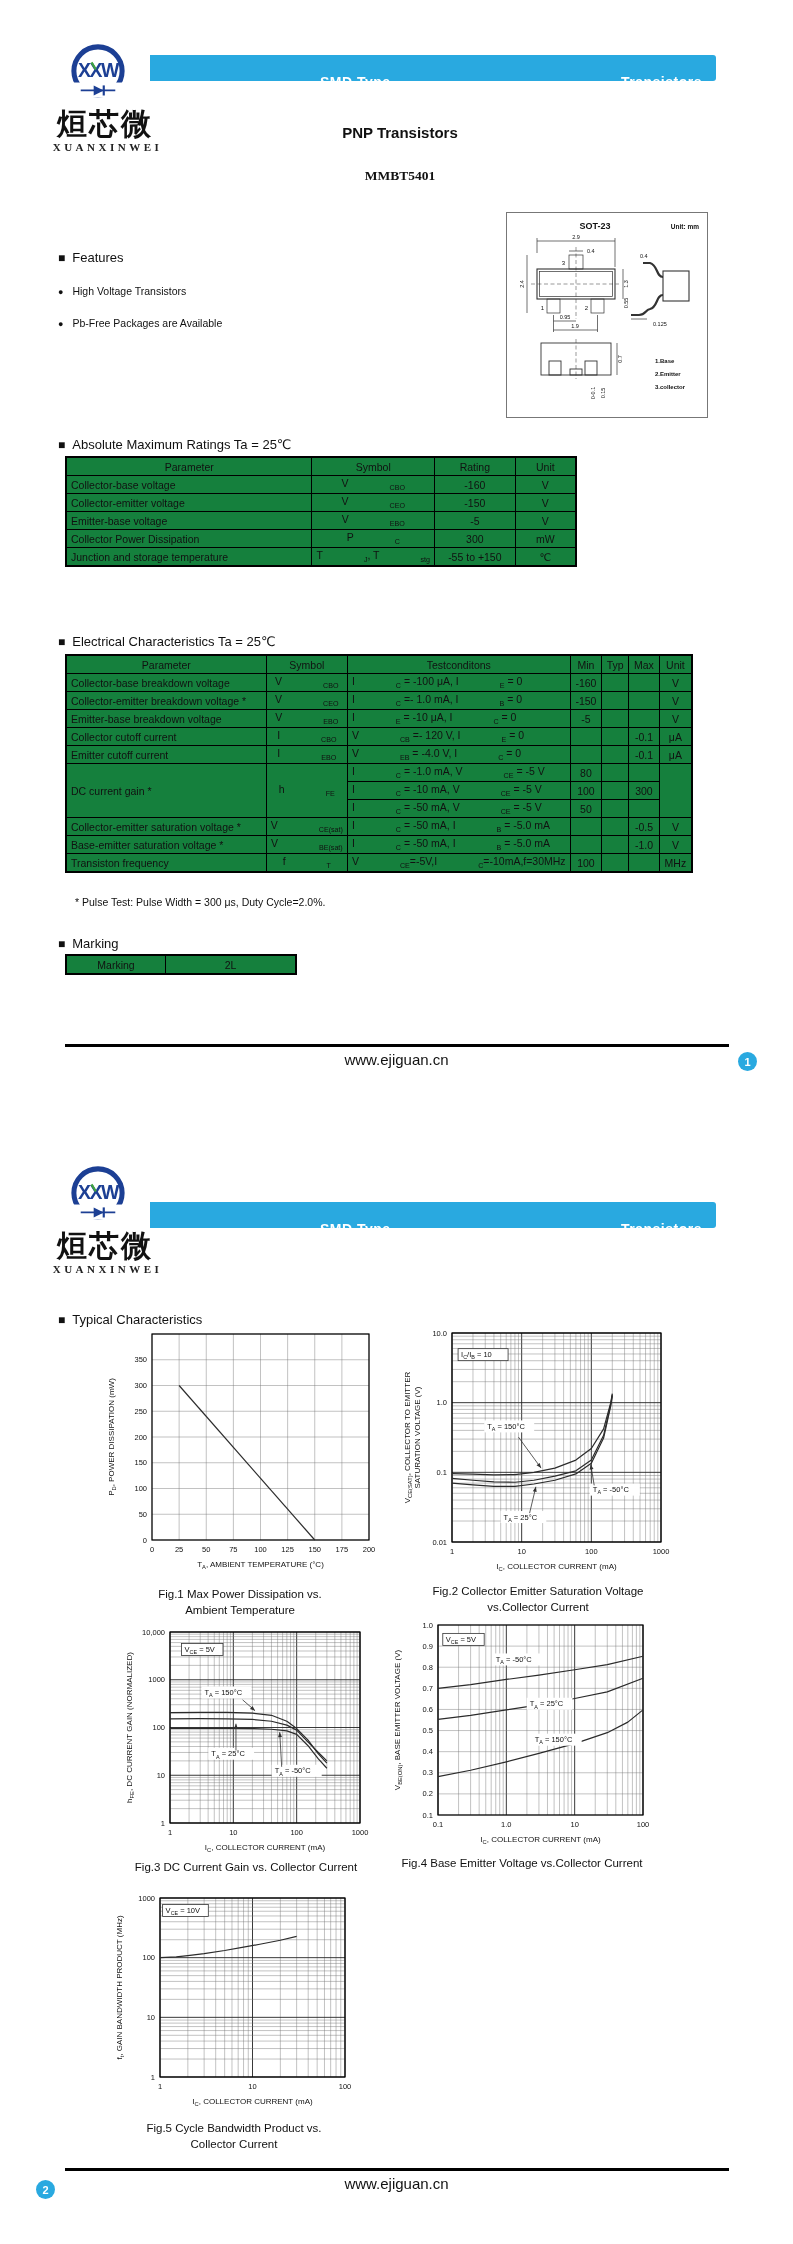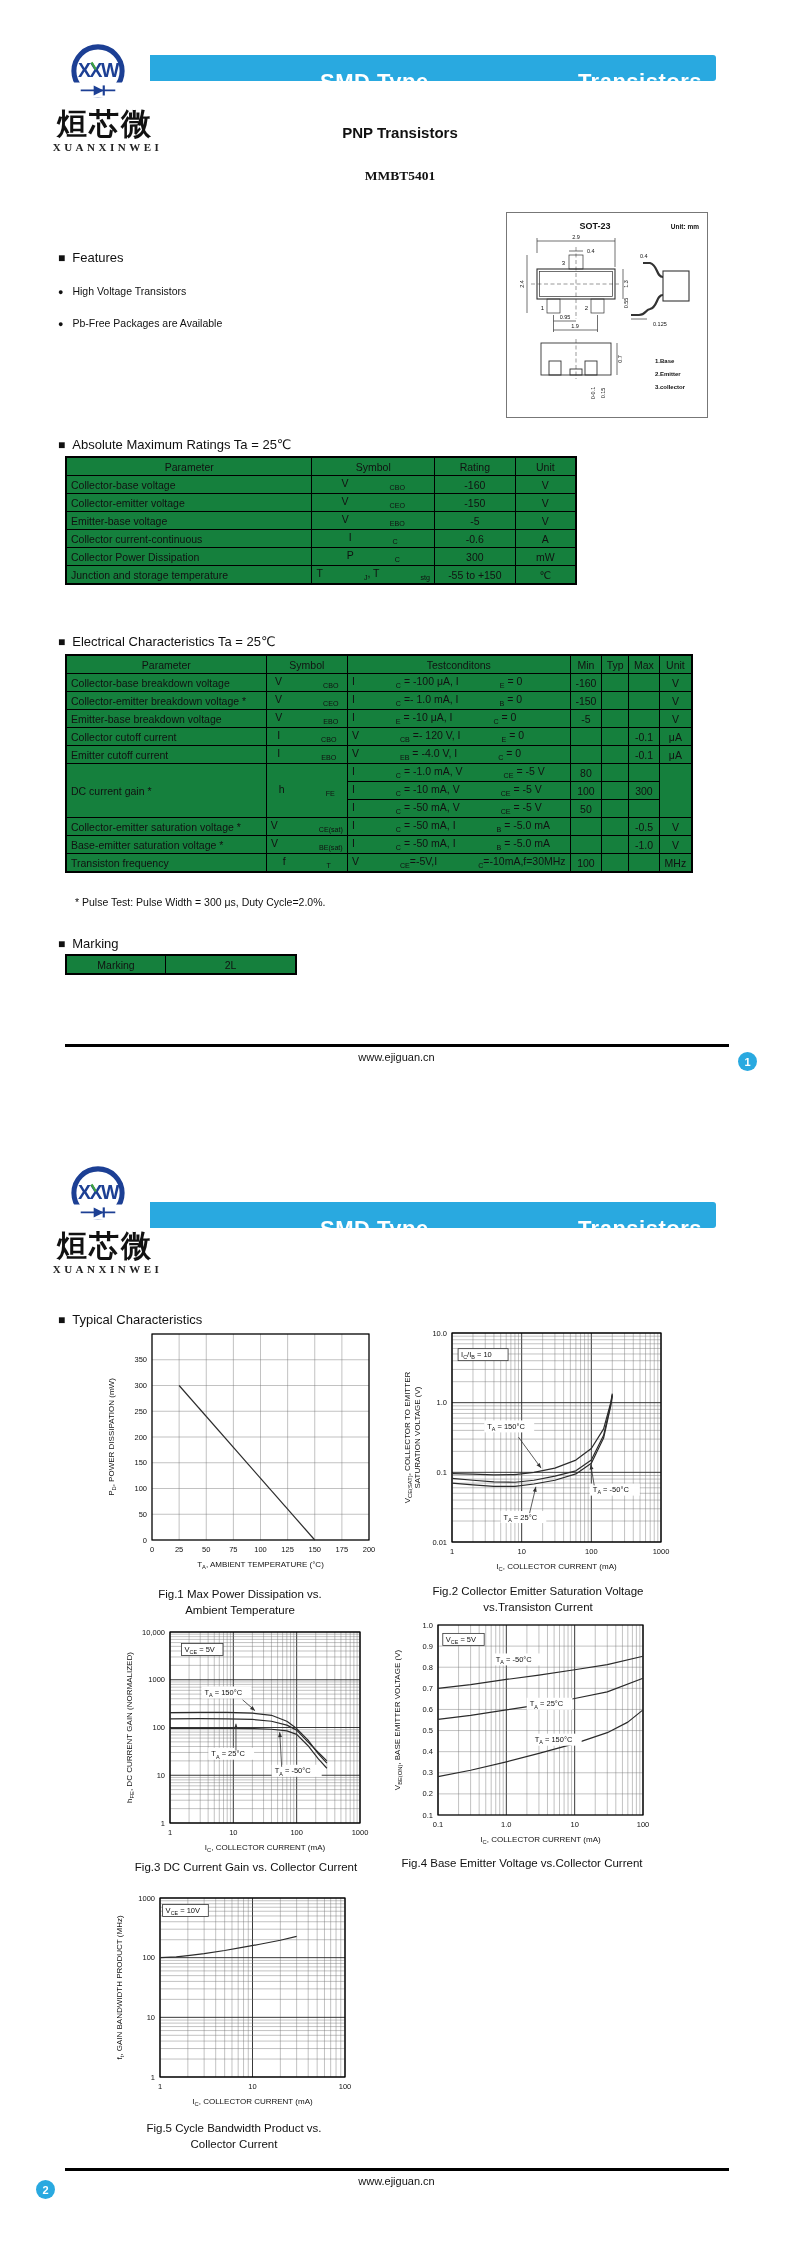--- a/index.html
+++ b/index.html
@@ -5,38 +5,38 @@
   html,body{margin:0;padding:0;background:#e8e8e8;}
   .canvas{position:relative;width:793px;height:2244px;background:#fff;margin:0 auto;
     font-family:"Liberation Sans","DejaVu Sans",sans-serif;color:#1a1a1a;overflow:hidden;}
   .abs{position:absolute;}
   
   .logo-cn{font-size:30px;font-weight:bold;color:#111;text-align:center;letter-spacing:2px;}
   .logo-en{font-size:11px;font-weight:bold;color:#222;text-align:center;letter-spacing:3.5px;font-family:Liberation Serif, serif;}
   
   .hbar{background:#29A9E0;height:26px;display:flex;align-items:center;justify-content:space-between;
     padding:0 14px 0 170px;box-sizing:border-box;border-radius:0 3px 3px 0;}
-  .hbar span{color:#fff;font-size:22px;font-weight:bold;letter-spacing:0.5px;margin-top:28px;}
+  .hbar span{color:#fff;font-size:14px;font-weight:bold;letter-spacing:0.5px;margin-top:28px;}
   .doc-title{font-size:15px;font-weight:bold;text-align:center;color:#111;}
   .doc-sub{font-size:13.5px;font-weight:bold;text-align:center;color:#111;}
   
   .sec{font-size:13px;color:#111;}
   .sq{font-size:12px;margin-right:7px;}
   .feat-item{font-size:10.5px;margin-top:20px;color:#111;}
   .feat-item .bu{font-size:9px;margin-right:9px;}
   
   table{border-collapse:collapse;border:2px solid #000;background:#15803d;}
   th,td{border:1px solid #000;font-size:10.5px;font-weight:normal;padding:0 4px;height:17px;
     text-align:center;color:#111;white-space:nowrap;}
   td.l{text-align:left;}
   sub{font-size:68%;padding-left:41px;}
   .footnote{font-size:10.5px;color:#111;}
   
   .fline{background:#000;height:2.5px;}
-  .site{font-size:11px;color:#111;text-align:center;}
+  .site{font-size:15px;color:#111;text-align:center;}
   .pgnum{width:19px;height:19px;border-radius:50%;background:#29A9E0;color:#fff;font-size:11px;
     font-weight:bold;display:flex;align-items:center;justify-content:center;}
   
   .pkg{border:1px solid #777;background:#fff;}
   
   .chart svg{display:block;}
   .cap{font-size:11.5px;color:#111;text-align:center;line-height:16px;}
   .cap span{display:block;}
 </style>
 </head>
@@ -171,26 +171,20 @@
             <td class="l">Collector-emitter voltage</td>
             <td>V<sub>CEO</sub></td>
             <td>-150</td>
             <td>V</td>
           </tr>
           <tr>
             <td class="l">Emitter-base voltage</td>
             <td>V<sub>EBO</sub></td>
             <td>-5</td>
             <td>V</td>
-          </tr>
-          <tr>
-            <td class="l">Collector current-continuous</td>
-            <td>I<sub>C</sub></td>
-            <td>-0.6</td>
-            <td>A</td>
           </tr>
           <tr>
             <td class="l">Collector Power Dissipation</td>
             <td>P<sub>C</sub></td>
             <td>300</td>
             <td>mW</td>
           </tr>
           <tr>
             <td class="l">Junction and storage temperature</td>
             <td>T<sub>J</sub>, T<sub>stg</sub></td>
@@ -722,21 +716,21 @@
           <text x="59.61455023270908" y="26.0247810552967" font-size="7.5" text-anchor="start" fill="#111"><tspan dy="0" font-size="7.5">V</tspan><tspan dy="2.3" font-size="5.3999999999999995">CE</tspan><tspan dy="-2.3" font-size="7.5"> = 10V</tspan></text>
         </svg>
       </div>
 
     <div class="abs cap" style="left:98px;top:1586px;width:284px;">
         <span>Fig.1 Max Power Dissipation vs.</span>
         <span>Ambient Temperature</span>
       </div>
     <div class="abs cap" style="left:390px;top:1583px;width:296px;">
         <span>Fig.2 Collector Emitter Saturation Voltage</span>
-        <span>vs.Transiston Current</span>
+        <span>vs.Collector Current</span>
       </div>
     <div class="abs cap" style="left:86px;top:1859px;width:320px;">
         <span>Fig.3 DC Current Gain vs. Collector Current</span>
       </div>
     <div class="abs cap" style="left:374px;top:1855px;width:296px;">
         <span>Fig.4 Base Emitter Voltage vs.Collector Current</span>
       </div>
     <div class="abs cap" style="left:106px;top:2120px;width:256px;">
         <span>Fig.5 Cycle Bandwidth Product vs.</span>
         <span>Collector Current</span>

